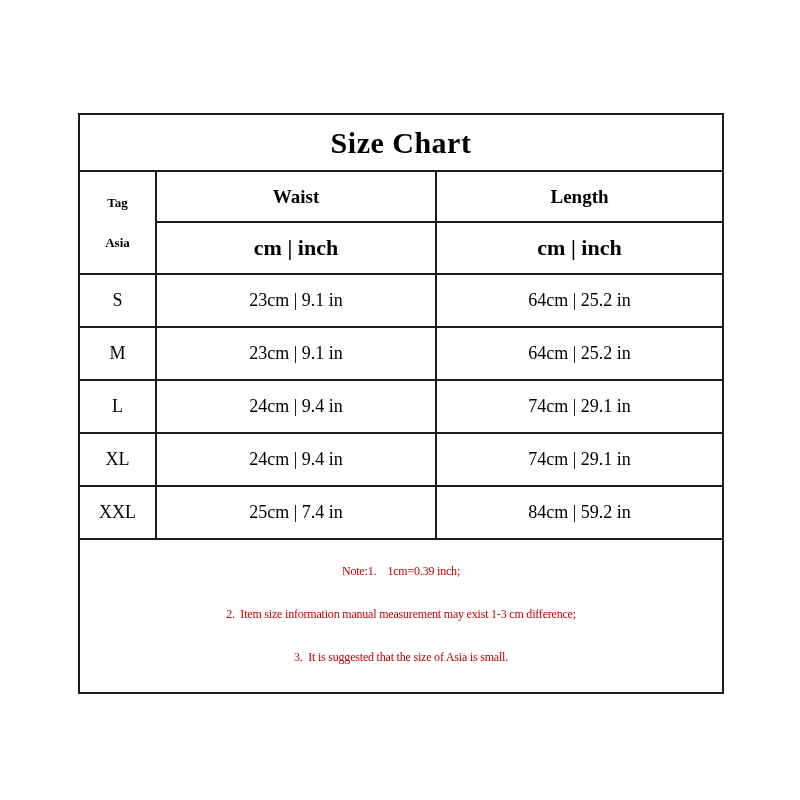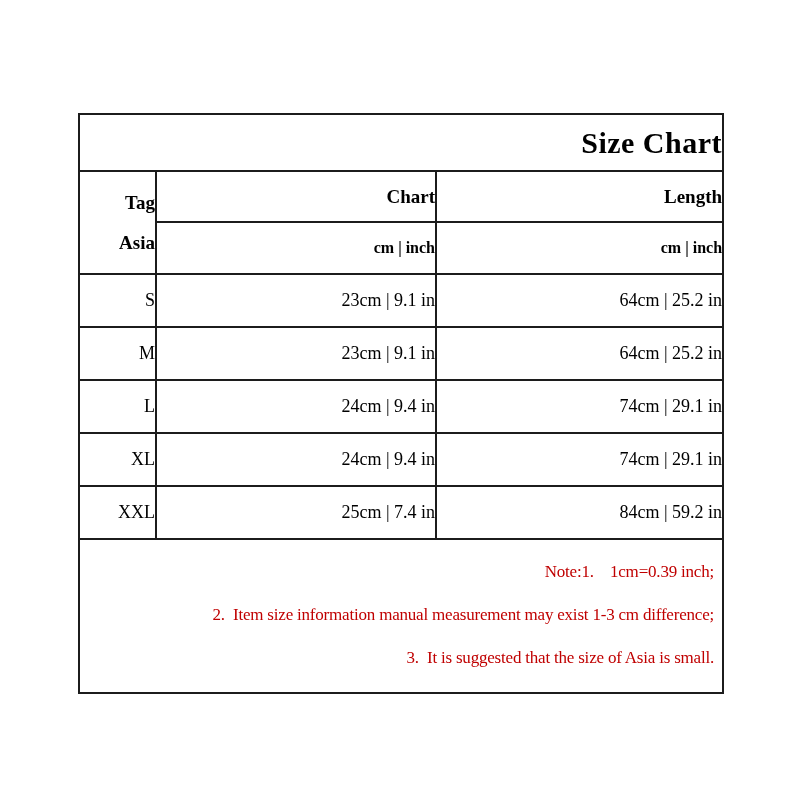--- a/index.html
+++ b/index.html
@@ -22,66 +22,66 @@
   table.size-chart {
     position: absolute;
     left: 78px;
     top: 113px;
     width: 644px;
     border-collapse: collapse;
     table-layout: fixed;
   }
   table.size-chart td {
     border: 2px solid #1c1c1c;
-    text-align: right;
+    text-align: center;
     vertical-align: middle;
     padding: 0;
     overflow: hidden;
   }
   col.col-tag    { width: 77px;  }
   col.col-length { width: 280px; }
   col.col-waist  { width: 287px; }
 
   td.title-cell {
     height: 55px;
     font-size: 30px;
     font-weight: bold;
     letter-spacing: 0.5px;
   }
   td.tag-cell {
     font-weight: bold;
-    font-size: 19px;
+    font-size: 13px;
   }
   .tag-line { line-height: 40px; }
 
   td.hdr-cell {
     height: 49px;
     font-weight: bold;
     font-size: 19px;
   }
   td.unit-cell {
     height: 50px;
     font-weight: bold;
-    font-size: 16px;
+    font-size: 22px;
   }
   td.size-cell, td.val-cell {
     height: 51px;
     font-size: 18px;
   }
   td.notes-cell {
     height: 147px;
     vertical-align: top;
     text-align: left;
   }
   .notes-pad {
     padding: 23px 8px 0 8px;
   }
   .note-line {
     color: #c00000;
-    font-size: 17px;
+    font-size: 12px;
     line-height: 17px;
     margin: 0 0 26px 0;
     letter-spacing: -0.2px;
     white-space: nowrap;
   }
 </style>
 </head>
 <body>
 
 <div class="stage">
@@ -95,21 +95,21 @@
     <tbody>
         <tr>
       <td colspan="3" class="title-cell">Size Chart</td>
     </tr>
 
     <tr>
       <td rowspan="2" class="tag-cell">
         <div class="tag-line">Tag</div>
         <div class="tag-line">Asia</div>
       </td>
-      <td class="hdr-cell">Chart</td>
+      <td class="hdr-cell">Waist</td>
       <td class="hdr-cell">Length</td>
     </tr>
 
     <tr>
       <td class="unit-cell">cm | inch</td>
       <td class="unit-cell">cm | inch</td>
     </tr>
 
     <tr>
       <td class="size-cell">S</td>

